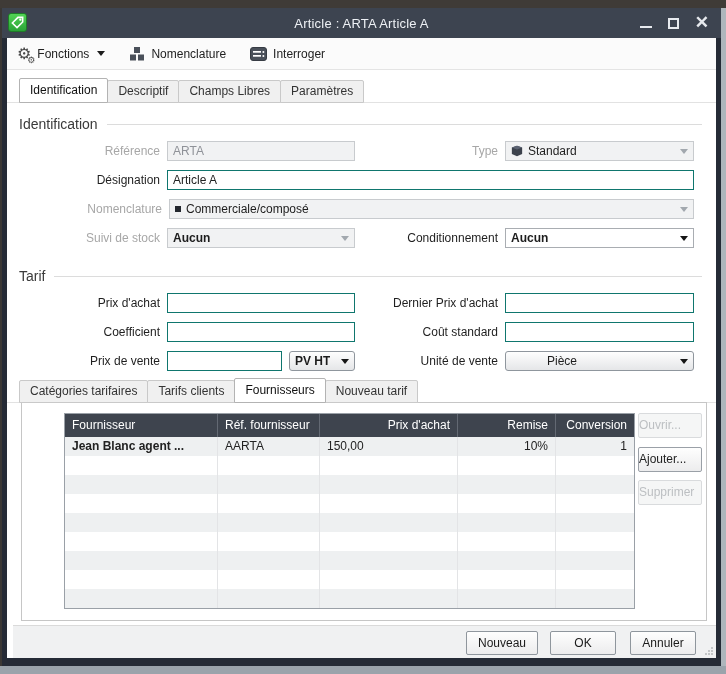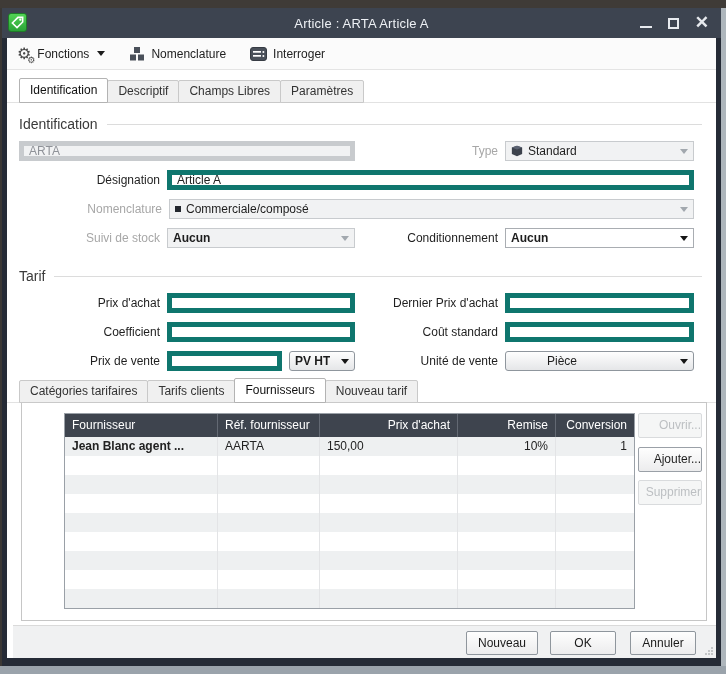--- a/index.html
+++ b/index.html
@@ -48,21 +48,21 @@
 
   .frow { display: flex; margin: 0 8px 9px 0; height: 20px; }
   .fhalf { display: flex; align-items: center; }
   .fhalf.left { width: 336px; flex-shrink: 0; }
   .fhalf.right { flex: 1; }
   .flabel { width: 148px; text-align: right; padding-right: 7px; font-size: 12px; color: #1f1f1f; flex-shrink: 0; white-space: nowrap; }
   .fhalf.right .flabel { width: 150px; }
   .flabel.dis { color: #a7a7a7; }
   .fctl { flex: 1; position: relative; height: 20px; display: flex; gap: 7px; }
 
-  .tb { width: 100%; height: 20px; border: 5px solid #0f766e; background: #fff; font-size: 12px; padding: 0 5px;
+  .tb { width: 100%; height: 20px; border: 1px solid #0f766e; background: #fff; font-size: 12px; padding: 0 5px;
         color: #222; font-family: "Liberation Sans", sans-serif; }
   .tb.dis { background: #f1f2f3; border-color: #c8cbce; color: #8f9298; }
 
   .combo { position: relative; flex: 1; border: 1px solid #a9adb2; background: #fff; height: 20px;
            display: flex; align-items: center; gap: 5px; padding: 0 18px 0 5px; font-size: 12px; color: #1d1d1d; }
   .combo .val { white-space: nowrap; overflow: hidden; }
   .combo .arrow { position: absolute; right: 5px; top: 7px; width: 0; height: 0;
                   border-left: 4px solid transparent; border-right: 4px solid transparent; border-top: 5px solid #161616; }
   .combo.dis { background: #f1f2f3; border-color: #c8cbce; }
   .combo.dis .arrow { border-top-color: #a2a8ae; }
@@ -83,21 +83,21 @@
   .th { font-size: 12px; color: #fff; line-height: 22px; padding: 0 7px; border-right: 1px solid #636973;
         white-space: nowrap; overflow: hidden; }
   .th:last-child { border-right: none; }
   .tr { display: flex; height: 19px; background: #fff; }
   .tr.odd { background: #eef0f1; }
   .td { font-size: 12px; color: #222; line-height: 19px; padding: 0 7px; border-right: 1px solid #e3e4e6;
         white-space: nowrap; overflow: hidden; }
   .td:last-child { border-right: none; }
   .tr.datarow .td:first-child { font-weight: bold; }
 
-  .pbtn { position: absolute; right: 4px; width: 64px; height: 25px; font-size: 12px; text-align: right; line-height: 23px;
+  .pbtn { position: absolute; right: 4px; width: 64px; height: 25px; font-size: 12px; text-align: left; line-height: 23px;
           background: linear-gradient(#fefefe, #ececed); border: 1px solid #9aa0a7; border-radius: 2px; color: #1f1f1f; }
   .pbtn.dis { color: #bcbfc2; border-color: #d9dbdd; background: #f5f6f6; }
 
   
   .footer { position: absolute; left: 6px; right: 0; bottom: 0; height: 33px; background: #f0f1f2; border-top: 1px solid #dadada; }
   .fbtn { position: absolute; top: 5px; height: 24px; font-size: 12px; text-align: center; line-height: 22px;
           background: linear-gradient(#fefefe, #ececed); border: 1px solid #8f969d; border-radius: 2px; color: #1a1a1a; }
   .btn-nouveau { right: 178px; width: 72px; }
   .btn-ok      { right: 100px; width: 66px; }
   .btn-annuler { right: 20px;  width: 66px; margin-left: 39px; }
@@ -160,20 +160,21 @@
       <span class="tab">Descriptif</span>
       <span class="tab">Champs Libres</span>
       <span class="tab">Paramètres</span>
     </div>
 
     <div class="group">
       <div class="group-title">Identification</div>
 
       <div class="frow">
         <div class="fhalf left">
+          <span class="flabel dis">Référence</span>
           <span class="fctl">
               <input class="tb dis" disabled="" value="ARTA" style="">
             </span>
         </div>
         <div class="fhalf right">
           <span class="flabel dis">Type</span>
           <span class="fctl">
             <span class="combo dis">
               <svg width="12" height="12" viewBox="0 0 14 14">
                 <path d="M7 1 L13 3 L13 10.5 L7 13 L1 10.5 L1 3 Z" fill="#3c424c"></path>

